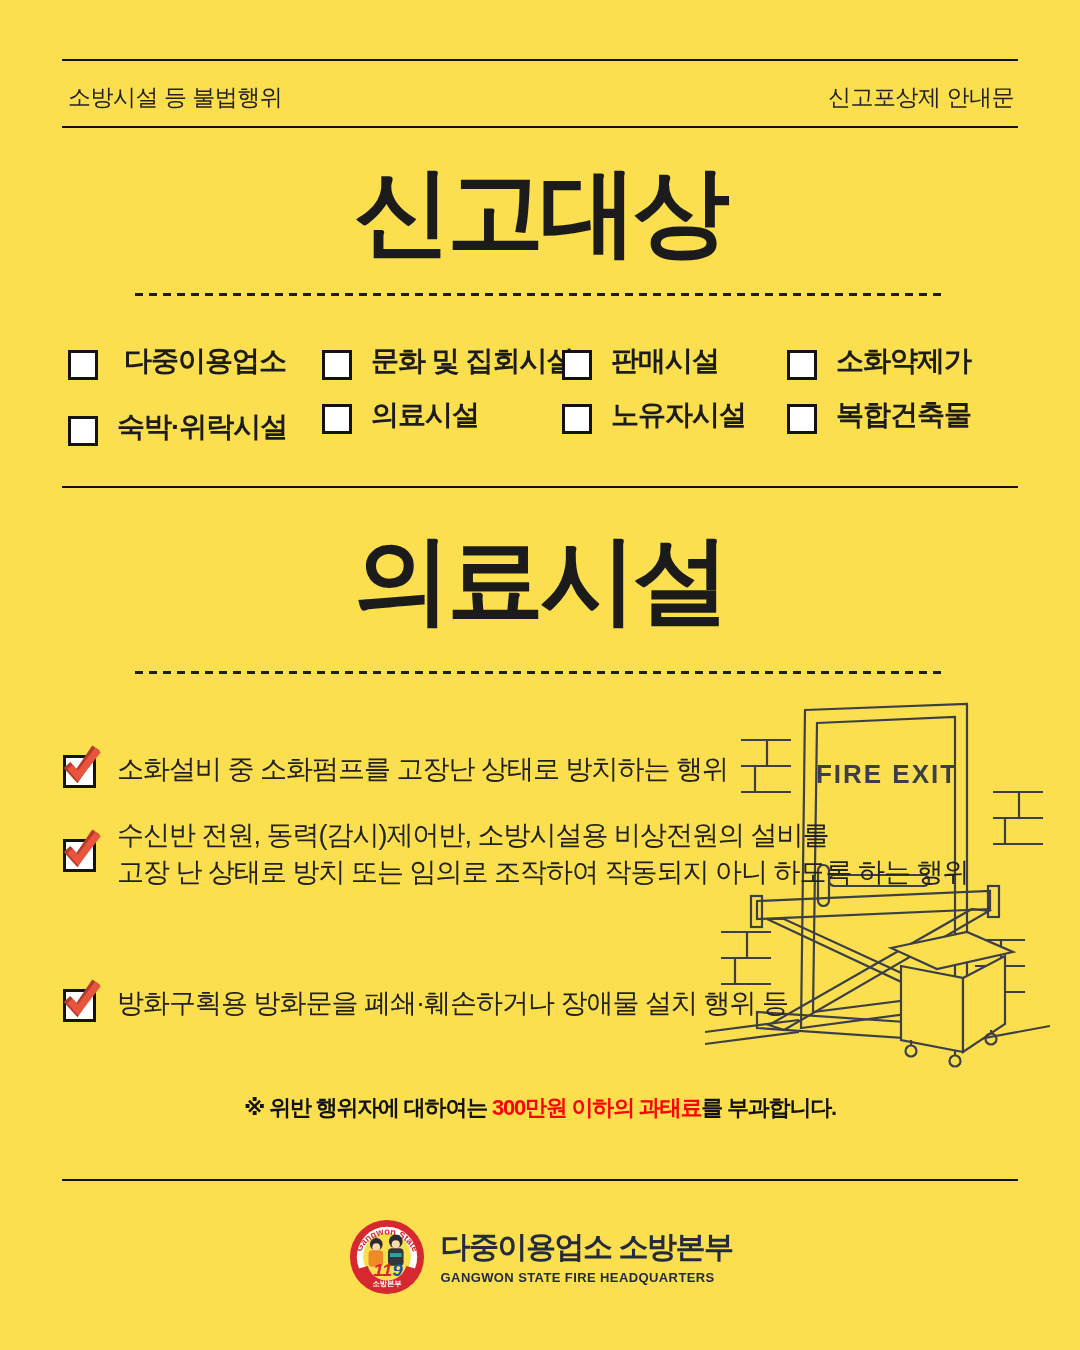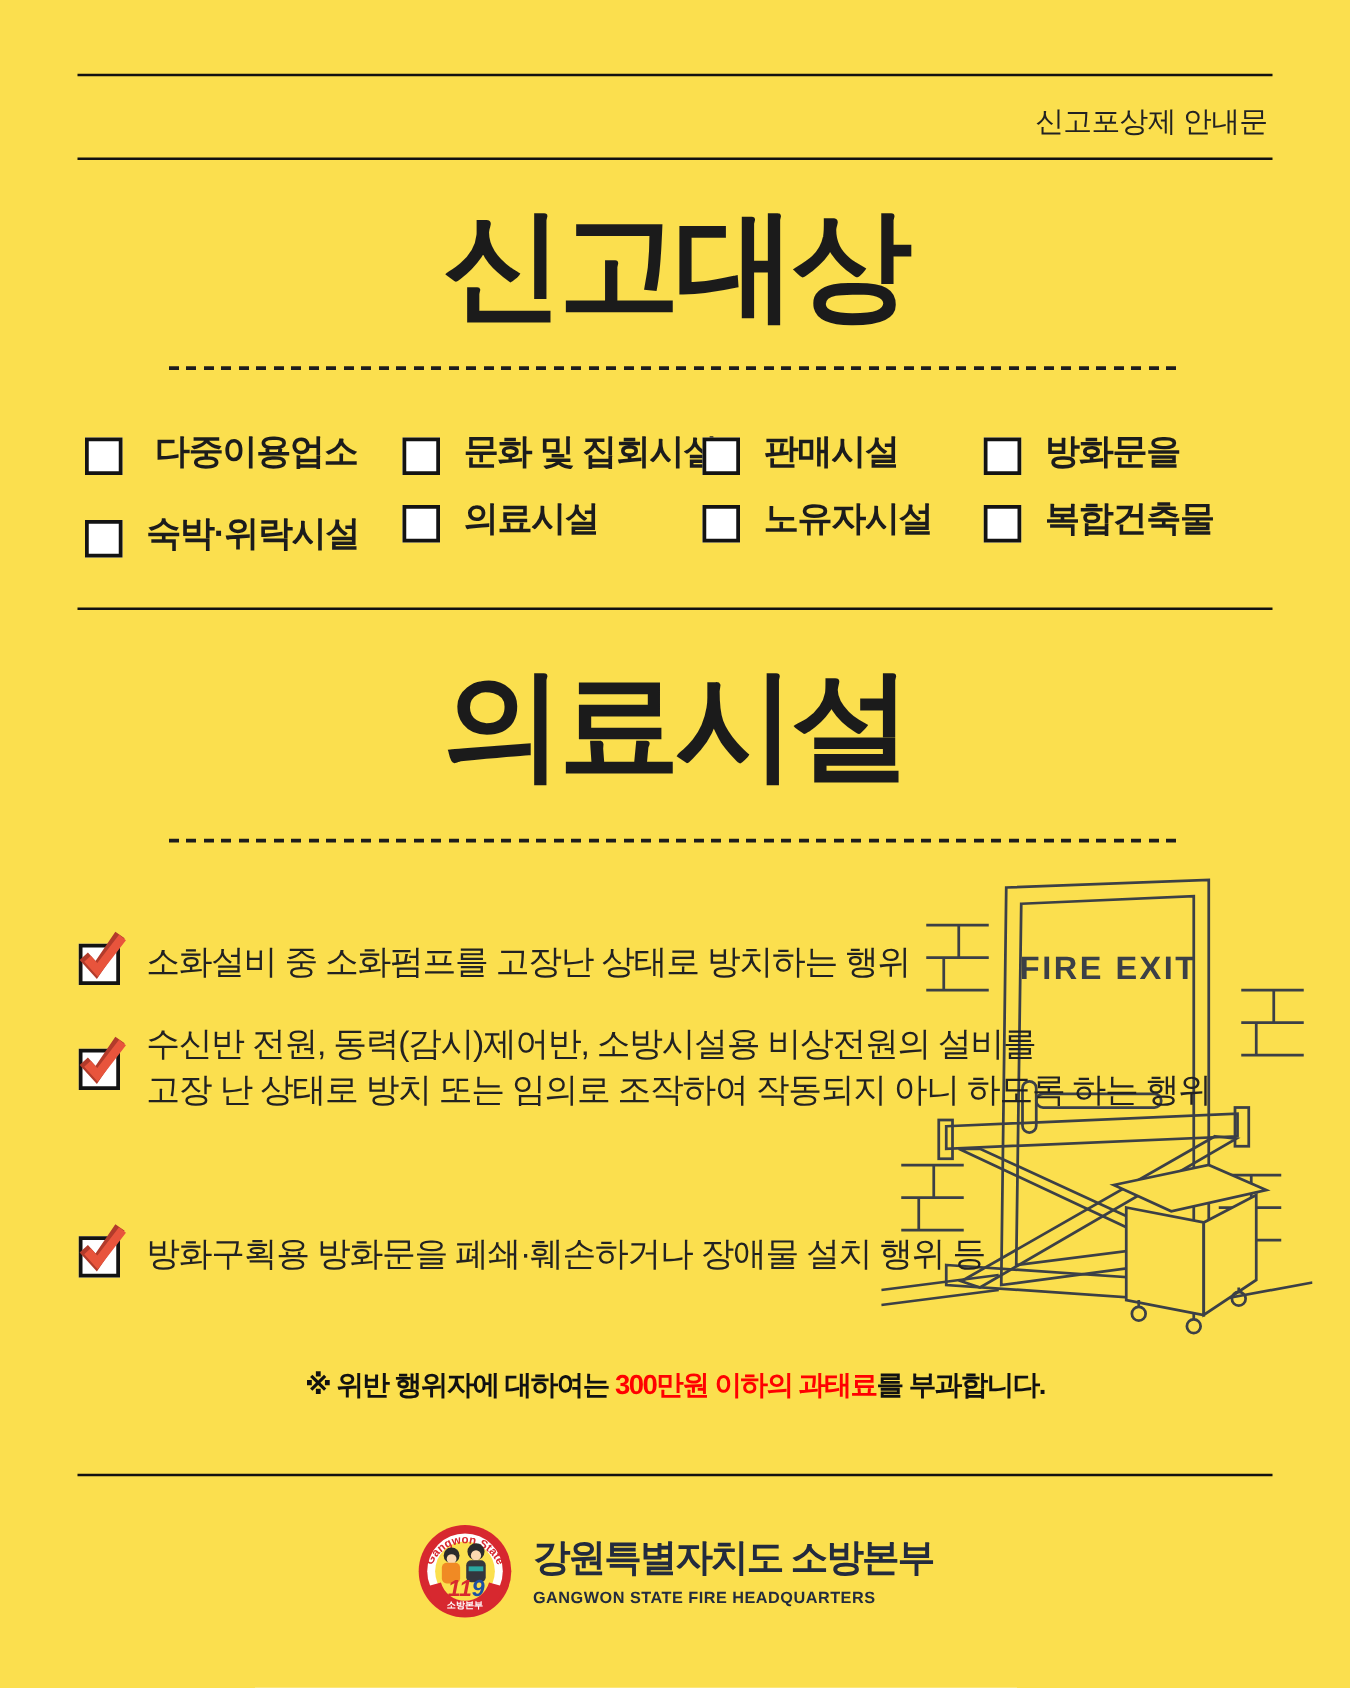--- a/index.html
+++ b/index.html
@@ -39,41 +39,42 @@
   .footer{position:absolute;top:1218px;left:0;width:100%;display:flex;justify-content:center;align-items:center;gap:15px;}
   .footer .org-kr{font-size:30px;font-weight:800;color:#232B3D;letter-spacing:-1.5px;line-height:1.1;}
   .footer .org-en{margin-top:7px;font-size:13px;font-weight:700;color:#232B3D;letter-spacing:0.4px;}
 </style>
 </head>
 <body>
 
 <div class="page">
 
   <div class="rule" style="top:59px"></div>
+  <div class="hdr left">소방시설 등 불법행위</div>
   <div class="hdr right">신고포상제 안내문</div>
   <div class="rule" style="top:126px"></div>
 
   <div class="big-title" style="top:163px">신고대상</div>
   <div class="dashed" style="top:293px"></div>
 
   <div class="tgt" style="left:68px;top:342px">
     <span class="box"></span>
     <span class="lbl" style="margin-left:26px">다중이용업소</span>
   </div>
   <div class="tgt" style="left:322px;top:342px">
     <span class="box"></span>
     <span class="lbl">문화 및 집회시설</span>
   </div>
   <div class="tgt" style="left:562px;top:342px">
     <span class="box"></span>
     <span class="lbl">판매시설</span>
   </div>
   <div class="tgt" style="left:787px;top:342px">
     <span class="box"></span>
-    <span class="lbl">방화문을</span>
+    <span class="lbl">소화약제가</span>
   </div>
   <div class="tgt" style="left:68px;top:408px">
     <span class="box"></span>
     <span class="lbl">숙박·위락시설</span>
   </div>
   <div class="tgt" style="left:322px;top:396px">
     <span class="box"></span>
     <span class="lbl">의료시설</span>
   </div>
   <div class="tgt" style="left:562px;top:396px">
@@ -190,18 +191,18 @@
         <rect x="41" y="31" width="16" height="18" rx="4" fill="#33373D"></rect>
         <rect x="43" y="36" width="12" height="4" fill="#2AA6A0"></rect>
       </g>
 
       <text x="41" y="60" text-anchor="middle" font-family="Liberation Sans, sans-serif" font-size="19" font-weight="bold" font-style="italic"><tspan fill="#D7282F">11</tspan><tspan fill="#1D50A2">9</tspan></text>
 
       <path d="M14,51 A27,27 0 0 0 66,51" stroke="#D7282F" stroke-width="13" fill="none"></path>
       <text x="40" y="70" text-anchor="middle" font-family="Liberation Sans, sans-serif" font-size="7.5" font-weight="bold" fill="#FFFFFF">소방본부</text>
     </svg>
     <div>
-      <div class="org-kr">강원특별자치도 소방본부</div>
+      <div class="org-kr">다중이용업소 소방본부</div>
       <div class="org-en">GANGWON STATE FIRE HEADQUARTERS</div>
     </div>
   </div>
 
 </div>
 
 </body></html>

